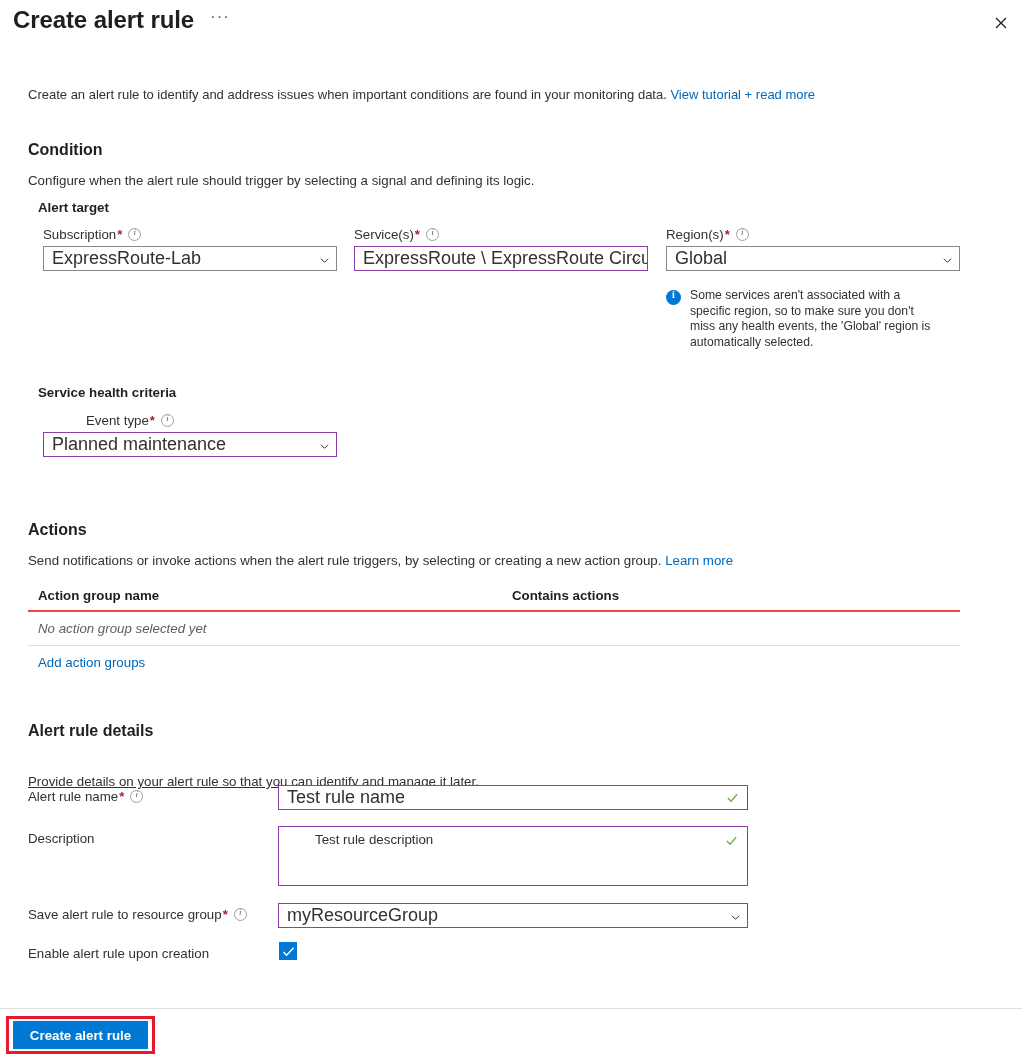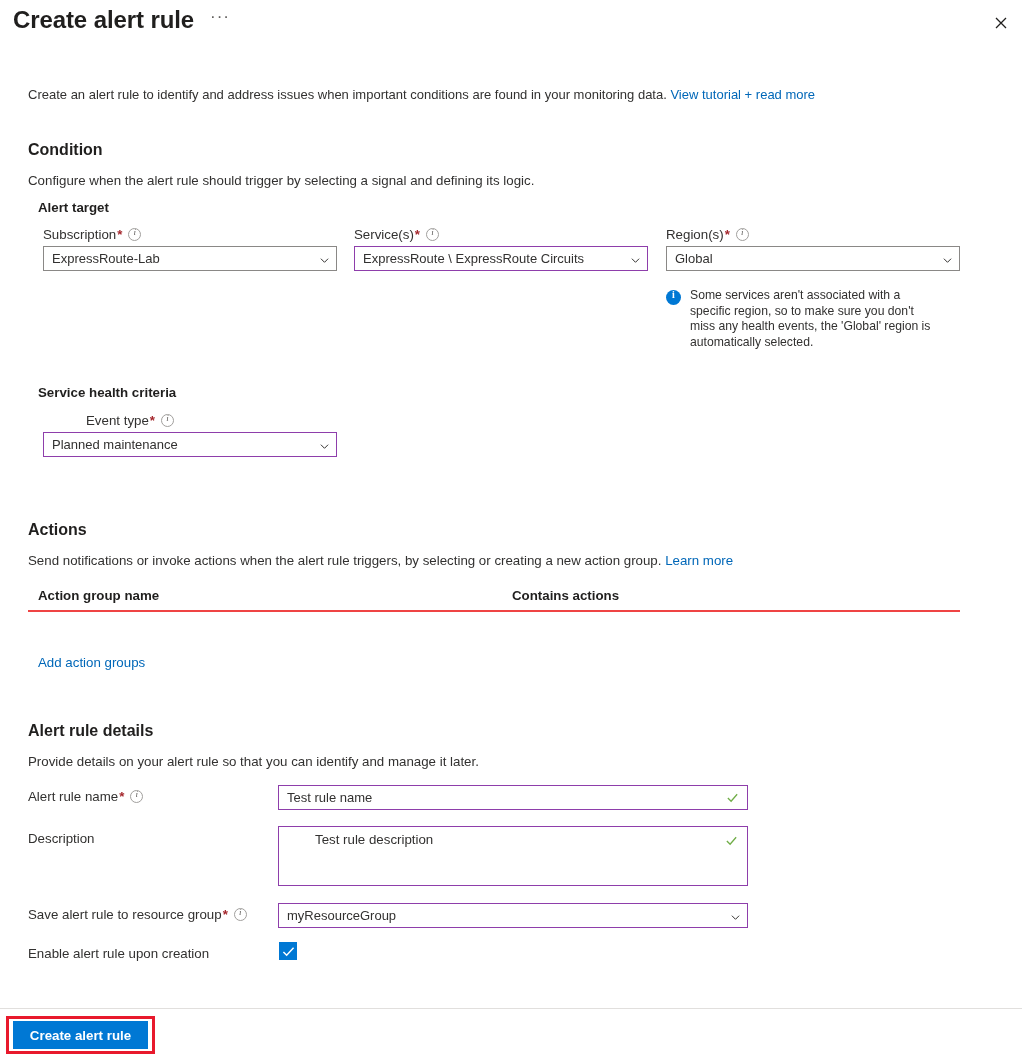--- a/index.html
+++ b/index.html
@@ -117,21 +117,21 @@
 
   
   .ctl {
     position: absolute;
     height: 25px;
     background: #fff;
     border: 1px solid #8a8886;
     display: flex;
     align-items: center;
     padding: 0 8px;
-    font-size: 13px;
+    font-size: 18px;
     color: #323130;
     cursor: pointer;
     overflow: hidden;
     white-space: nowrap;
   }
   .ctl.focus { border-color: #8e3eab; }
   .chev {
     position: absolute;
     right: 7px; top: 50%;
     margin-top: -3px;
@@ -338,25 +338,28 @@
 <div class="section-sub" style="left:28px; top:553px;">
   <span>Send notifications or invoke actions when the alert rule triggers, by selecting or creating a new action group.</span>
   <span class="link">Learn more</span>
 </div>
 
 <div class="tbl" style="top:586px;">
   <div class="tbl-head">
     <span class="c1">Action group name</span>
     <span class="c2">Contains actions</span>
   </div>
+  <div class="tbl-row">
+    <span class="c1">No action group selected yet</span>
+  </div>
 </div>
 <div class="tbl-link link">Add action groups</div>
 
 <div class="section-h" style="left:28px; top:722px;">Alert rule details</div>
-<div class="section-sub" style="left:28px; top:754px;">Provide details on your alert rule so that you can identify and manage it later.</div>
+<div class="section-sub" style="left:28px; top:774px;text-decoration:underline;">Provide details on your alert rule so that you can identify and manage it later.</div>
 
 <div class="flabel" style="left:28px; top:789px;">
   <span>Alert rule name</span><span class="req">*</span><span class="info-ic"></span>
 </div>
 <div class="ctl focus" style="left:278px; top:785px; width:470px;">
   <span>Test rule name</span>
   <span class="okcheck">
     <svg width="13" height="13" viewBox="0 0 14 14">
         <path d="M2 7.5 L5.5 11 L12 3.5" stroke="#70ad47" stroke-width="1.4" fill="none"></path>
       </svg>

